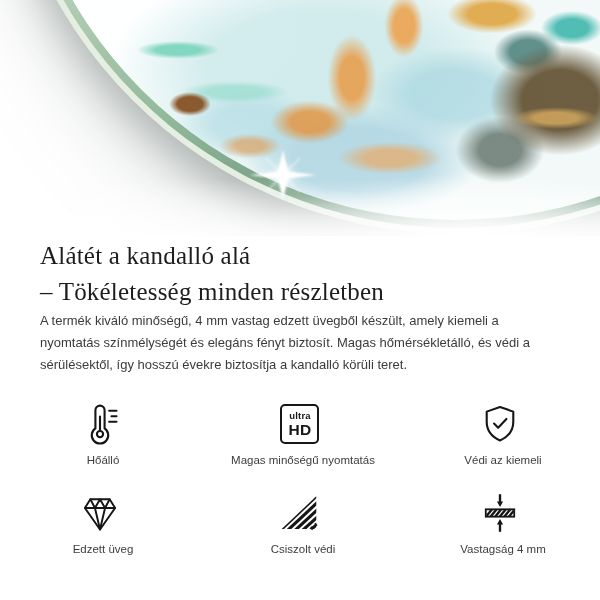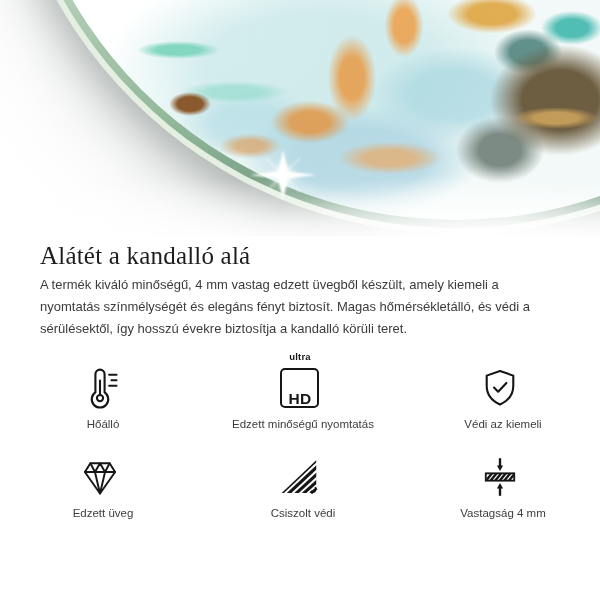--- a/index.html
+++ b/index.html
@@ -71,22 +71,22 @@
     margin-top:26px; width:600px; margin-left:-40px;
     display:grid; grid-template-columns:repeat(3,1fr);
     row-gap:24px; justify-items:center;
   }
   .feature{ display:flex; flex-direction:column; align-items:center; }
   .feature .ic{ height:44px; display:flex; align-items:center; justify-content:center; }
   .feature-label{ margin-top:7px; font-size:11.5px; color:#3d3d3d; line-height:14px;padding-left:6px; }
 
   .uhd-box{
     width:39px; height:40px; border:2.6px solid #161616; border-radius:5px;
-    display:flex; flex-direction:column; align-items:center; justify-content:flex-end;
-    color:#161616; line-height:1;gap:28px;
+    display:flex; flex-direction:column; align-items:center; justify-content:center;
+    color:#161616; line-height:1;
   }
   .uhd-top{ font-size:9.5px; font-weight:700; letter-spacing:.2px; }
   .uhd-bottom{ font-size:15.5px; font-weight:800; margin-top:1px; letter-spacing:.3px; }
 
   svg.icon{ stroke:#161616; fill:none; stroke-width:2.3; stroke-linecap:round; stroke-linejoin:round; }
 </style>
 </head>
 <body>
 
 <div class="page">
@@ -107,20 +107,21 @@
         </defs>
       <circle cx="35" cy="35" r="9" fill="#ffffff" opacity=".9" filter="url(#sgb2)"></circle>
       <path d="M18 18 L52 52 M52 18 L18 52" stroke="#ffffff" stroke-width="1.4" opacity=".55" filter="url(#sgb)"></path>
       <path d="M2 35 L30 31.5 L35 10 L40 31.5 L68 35 L40 38.5 L35 60 L30 38.5 Z" fill="#ffffff" filter="url(#sgb)"></path>
     </svg>
   </section>
 
   <div class="content">
     <h1 class="title">
       <span>Alátét a kandalló alá</span><br>
+      <span>– Tökéletesség minden részletben</span>
     </h1>
     <p class="desc">A termék kiváló minőségű, 4 mm vastag edzett üvegből készült, amely kiemeli a nyomtatás színmélységét és elegáns fényt biztosít. Magas hőmérsékletálló, és védi a sérülésektől, így hosszú évekre biztosítja a kandalló körüli teret.</p>
 
     <div class="features">
 
       <div class="feature">
         <div class="ic">
           <svg class="icon" width="44" height="44" viewBox="0 0 48 48">
             <path d="M19 28.8 V9 a5 5 0 0 1 10 0 v19.8 a9 9 0 1 1 -10 0 Z"></path>
             <line x1="24" y1="16" x2="24" y2="31"></line>
@@ -131,21 +132,21 @@
         <div class="feature-label">Hőálló</div>
       </div>
 
       <div class="feature">
         <div class="ic">
           <div class="uhd-box">
             <span class="uhd-top">ultra</span>
             <span class="uhd-bottom">HD</span>
           </div>
         </div>
-        <div class="feature-label">Edzett minőségű nyomtatás</div>
+        <div class="feature-label">Magas minőségű nyomtatás</div>
       </div>
 
       <div class="feature">
         <div class="ic">
           <svg class="icon" width="44" height="44" viewBox="0 0 48 48">
             <path d="M24 5.5 L38.5 10.5 V21.5 C38.5 31.8 32.3 38.2 24 42 C15.7 38.2 9.5 31.8 9.5 21.5 V10.5 Z"></path>
             <path d="M17.5 23.5 L22 28 L31 18.5"></path>
           </svg>
         </div>
         <div class="feature-label">Védi az kiemeli</div>

